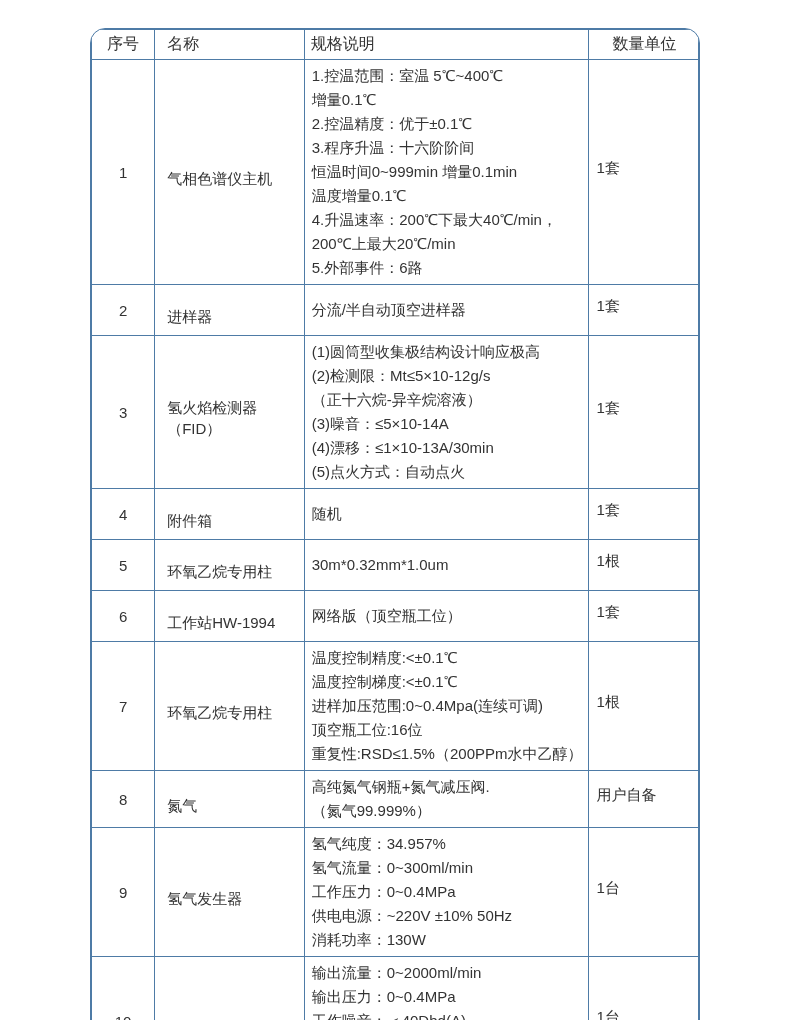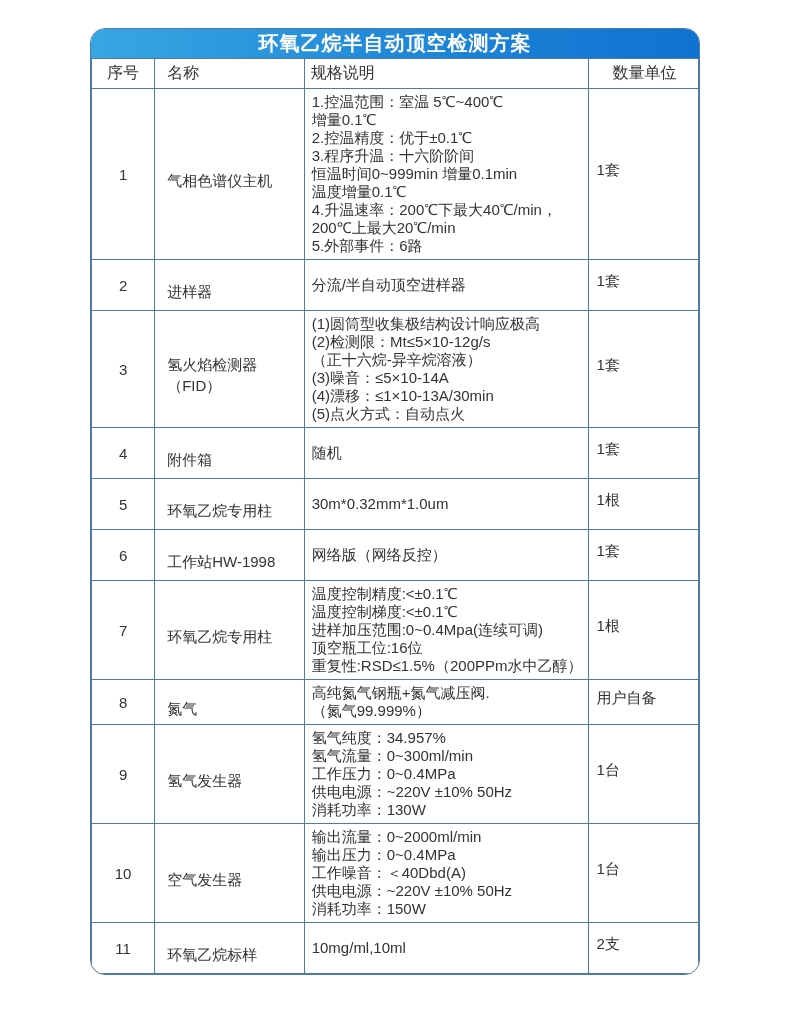--- a/index.html
+++ b/index.html
@@ -60,32 +60,31 @@
     text-align: center;
     padding: 4px 0;
   }
   td.cell-name {
     padding: 16px 2px 4px 12px;
     line-height: 21px;
   }
   td.cell-spec {
     padding: 4px 3px 4px 7px;
     white-space: pre-line;
-    line-height: 18px;
+    line-height: 24px;
   }
   td.cell-qty {
     padding: 4px 2px 12px 8px;
   }
   tr.single td { height: 30px; }
 </style>
 </head>
 <body>
 
 <div class="sheet">
-  <div class="titlebar">环氧乙烷半自动顶空检测方案</div>
   <table class="spec-table">
     <colgroup>
       <col class="c-no">
         <col class="c-name">
         <col class="c-spec">
         <col class="c-qty">
     </colgroup>
     <thead>
       <tr>
         <th class="h-no">序号</th>
@@ -133,22 +132,22 @@
           <td class="cell-qty">1套</td>
         </tr>
         <tr class="single">
           <td class="cell-no">5</td>
           <td class="cell-name">环氧乙烷专用柱</td>
           <td class="cell-spec">30m*0.32mm*1.0um</td>
           <td class="cell-qty">1根</td>
         </tr>
         <tr class="single">
           <td class="cell-no">6</td>
-          <td class="cell-name">工作站HW-1998</td>
-          <td class="cell-spec">网络版（网络反控）</td>
+          <td class="cell-name">工作站HW-1994</td>
+          <td class="cell-spec">网络版（顶空瓶工位）</td>
           <td class="cell-qty">1套</td>
         </tr>
         <tr>
           <td class="cell-no">7</td>
           <td class="cell-name">环氧乙烷专用柱</td>
           <td class="cell-spec">温度控制精度:&lt;±0.1℃
 温度控制梯度:&lt;±0.1℃
 进样加压范围:0~0.4Mpa(连续可调)
 顶空瓶工位:16位
 重复性:RSD≤1.5%（200PPm水中乙醇）</td>

